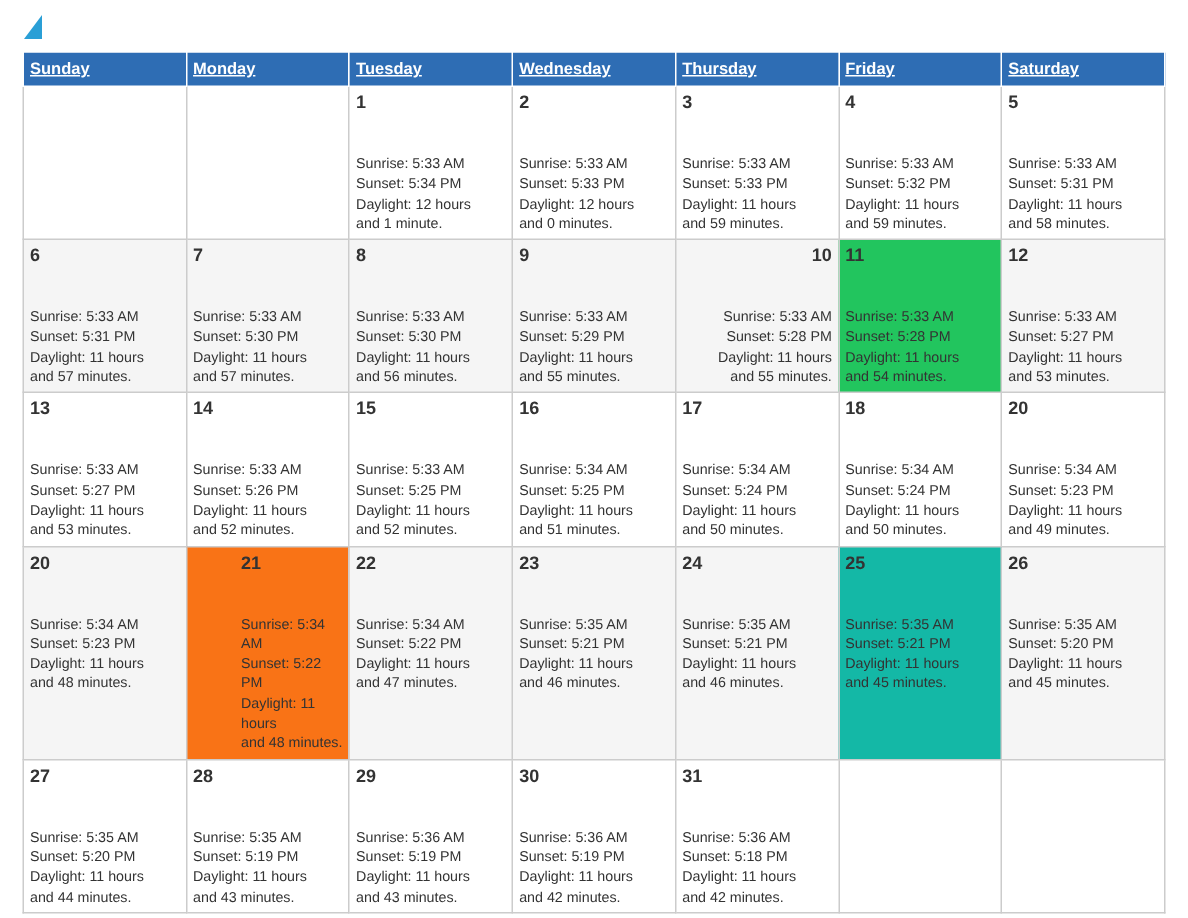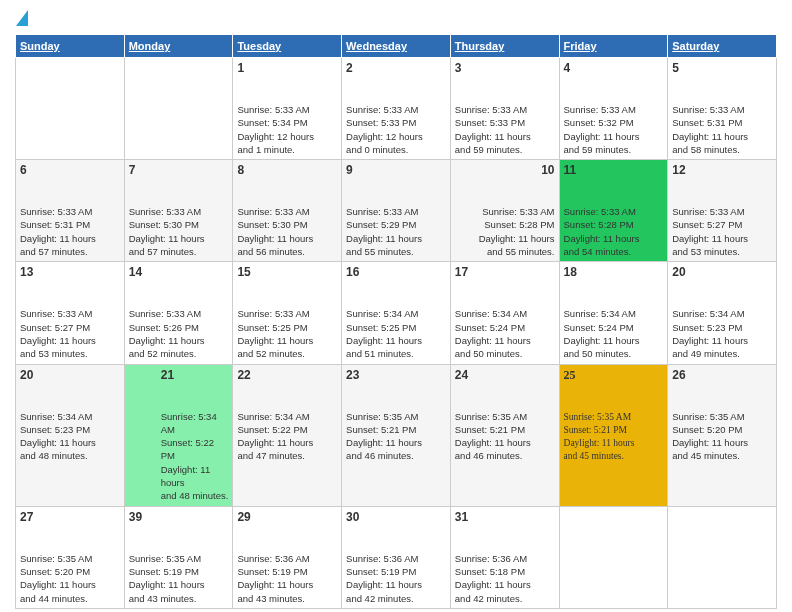--- a/index.html
+++ b/index.html
@@ -279,21 +279,21 @@
           </td>
         </tr>
         <tr>
           <td style="background: rgb(245, 245, 245);">
             <span class="day-number">20</span>
             <div class="day-info" style="white-space: pre-line;">Sunrise: 5:34 AM
 Sunset: 5:23 PM
 Daylight: 11 hours
 and 48 minutes.</div>
           </td>
-          <td style="background: #86efac; padding-left: 36px;">
+          <td style="background: #f97316; padding-left: 36px;">
             <span class="day-number">21</span>
             <div class="day-info" style="white-space: pre-line;">Sunrise: 5:34 AM
 Sunset: 5:22 PM
 Daylight: 11 hours
 and 48 minutes.</div>
           </td>
           <td style="background: rgb(245, 245, 245);">
             <span class="day-number">22</span>
             <div class="day-info" style="white-space: pre-line;">Sunrise: 5:34 AM
 Sunset: 5:22 PM
@@ -307,21 +307,21 @@
 Daylight: 11 hours
 and 46 minutes.</div>
           </td>
           <td style="background: rgb(245, 245, 245);">
             <span class="day-number">24</span>
             <div class="day-info" style="white-space: pre-line;">Sunrise: 5:35 AM
 Sunset: 5:21 PM
 Daylight: 11 hours
 and 46 minutes.</div>
           </td>
-          <td style="background: #eab308; font-family: Liberation Serif, serif;">
+          <td style="background: #14b8a6;">
             <span class="day-number">25</span>
             <div class="day-info" style="white-space: pre-line;">Sunrise: 5:35 AM
 Sunset: 5:21 PM
 Daylight: 11 hours
 and 45 minutes.</div>
           </td>
           <td style="background: rgb(245, 245, 245);">
             <span class="day-number">26</span>
             <div class="day-info" style="white-space: pre-line;">Sunrise: 5:35 AM
 Sunset: 5:20 PM
@@ -331,21 +331,21 @@
         </tr>
         <tr>
           <td>
             <span class="day-number">27</span>
             <div class="day-info" style="white-space: pre-line;">Sunrise: 5:35 AM
 Sunset: 5:20 PM
 Daylight: 11 hours
 and 44 minutes.</div>
           </td>
           <td>
-            <span class="day-number">39</span>
+            <span class="day-number">28</span>
             <div class="day-info" style="white-space: pre-line;">Sunrise: 5:35 AM
 Sunset: 5:19 PM
 Daylight: 11 hours
 and 43 minutes.</div>
           </td>
           <td>
             <span class="day-number">29</span>
             <div class="day-info" style="white-space: pre-line;">Sunrise: 5:36 AM
 Sunset: 5:19 PM
 Daylight: 11 hours

